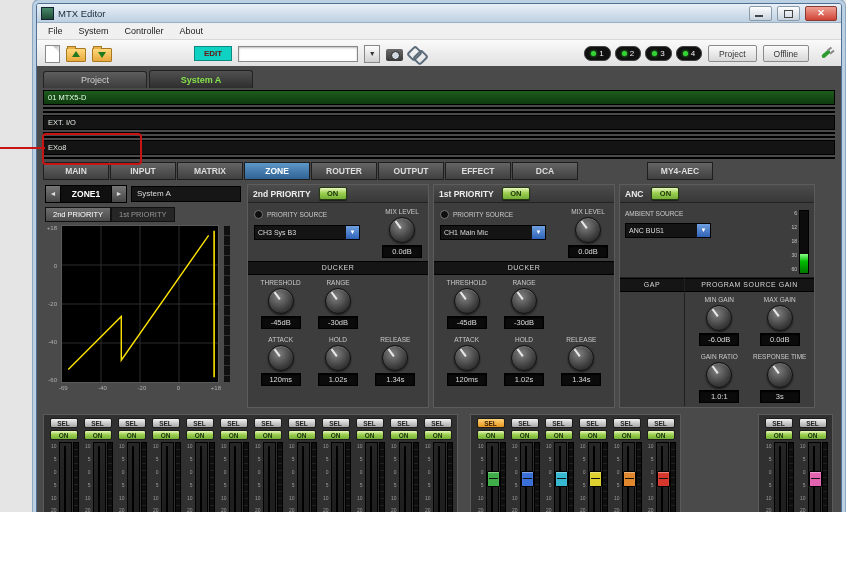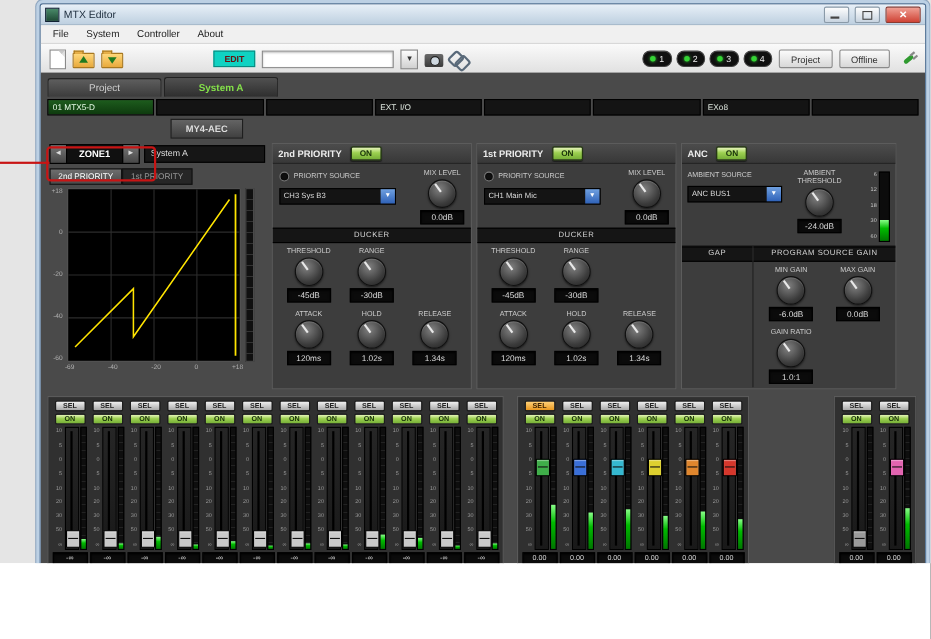--- a/index.html
+++ b/index.html
@@ -46,28 +46,28 @@
   .tbtn{height:17px;padding:0 10px;background:linear-gradient(#fbfbfb,#d8d8d8);border:1px solid #8a8a8a;border-radius:2px;font-size:8.5px;color:#333;font-family:"Liberation Sans",sans-serif;}
   .plug{width:14px;height:14px;position:relative;margin-left:4px;}
   .plug::before{content:"";position:absolute;left:2px;top:5px;width:10px;height:4px;background:#2f9a2f;border-radius:2px;transform:rotate(-40deg);}
   .plug::after{content:"";position:absolute;left:8px;top:1px;width:5px;height:2px;background:#888;transform:rotate(-40deg);box-shadow:0 4px 0 #888;}
 
   
   .app{position:absolute;top:62px;left:0;right:0;bottom:0;background:#4a4a4a;padding:4px 6px;box-sizing:border-box;}
   .apptabs{display:flex;gap:2px;align-items:flex-end;}
   .apptab{min-width:86px;text-align:center;font-size:9px;padding:3px 8px 3px;background:linear-gradient(#5e5e5e,#3c3c3c);border:1px solid #222;border-bottom:none;color:#cfcfcf;border-radius:3px 3px 0 0;}
   .apptab.active{background:linear-gradient(#505050,#2e2e2e);color:#84e04a;font-weight:bold;padding-top:4px;}
-  .devrow{display:flex;gap:2px;margin-top:2px;}
+  .devrow{display:flex;gap:2px;margin-top:2px;flex-direction:column;}
   .dev{flex:1;height:13px;background:#141414;border:1px solid #000;color:#e0e8e0;font-size:7.5px;line-height:13px;padding:0 4px;overflow:hidden;white-space:nowrap;}
   .dev.green{background:linear-gradient(#1d5c1d,#0e3a0e);color:#eaffea;}
   .navrow{display:flex;gap:1px;margin-top:3px;align-items:center;}
   .navwrap{display:flex;gap:1px;}
   .nav{width:64px;text-align:center;font-size:8.5px;font-weight:bold;color:#ddd;padding:3px 0;background:linear-gradient(#646464,#404040);border:1px solid #1e1e1e;}
   .nav.active{background:linear-gradient(#5e97c8,#2f6394);color:#fff;}
-  .nav.extra{margin-left:112px;}
+  .nav.extra{margin-left:68px;}
 
   
   .panels{display:flex;gap:4px;margin-top:4px;align-items:flex-start;}
   .panel{background:#3d3d3d;border:1px solid #5c5c5c;box-sizing:border-box;height:224px;}
   .leftcol{width:200px;height:224px;box-sizing:border-box;padding:1px 2px;}
   .selrow{display:flex;gap:4px;align-items:center;}
   .zsel{display:flex;border:1px solid #000;background:#101010;height:16px;}
   .zarr{width:14px;background:linear-gradient(#767676,#474747);color:#ddd;font-size:7px;line-height:16px;text-align:center;border-right:1px solid #000;}
   .zarr:last-child{border-left:1px solid #000;border-right:none;}
   .zval{width:50px;color:#fff;font-size:8.5px;font-weight:bold;line-height:16px;text-align:center;}
@@ -230,20 +230,30 @@
           <span class="dev"></span>
           <span class="dev"></span>
           <span class="dev">EXT. I/O</span>
           <span class="dev"></span>
           <span class="dev"></span>
           <span class="dev">EXo8</span>
           <span class="dev"></span>
         </div>
 
       <div class="navrow">
+        <span class="navwrap">
+            <span class="nav">MAIN</span>
+            <span class="nav">INPUT</span>
+            <span class="nav">MATRIX</span>
+            <span class="nav active">ZONE</span>
+            <span class="nav">ROUTER</span>
+            <span class="nav">OUTPUT</span>
+            <span class="nav">EFFECT</span>
+            <span class="nav">DCA</span>
+          </span>
         <span class="nav extra">MY4-AEC</span>
       </div>
 
       <div class="panels">
 
         <div class="leftcol">
           <div class="selrow">
             <span class="zsel">
               <span class="zarr">◄</span>
               <span class="zval">ZONE1</span>
@@ -404,25 +414,20 @@
             <span class="onbtn">ON</span>
           </div>
           <div class="ancrow">
             <div class="ancleft">
               <span class="lbl">AMBIENT SOURCE</span>
               <div class="dd">
                 <span class="txt">ANC BUS1</span>
                 <span class="arr">▼</span>
               </div>
             </div>
-            <div class="kcell">
-              <span class="lbl two">AMBIENT THRESHOLD</span>
-              <span class="knob"></span>
-              <span class="val">-24.0dB</span>
-            </div>
             <div class="ancmeterwrap">
               <div class="mscale">
                   <span>6</span>
                   <span>12</span>
                   <span>18</span>
                   <span>30</span>
                   <span>60</span>
                 </div>
               <div class="ancmeter">
                   <div class="mfill" style="height: 30%;"></div>
@@ -445,20 +450,25 @@
                     <span class="lbl">MAX GAIN</span>
                     <span class="knob"></span>
                     <span class="val">0.0dB</span>
                   </div>
               </div>
               <div class="kgrid two">
                 <div class="kcell">
                     <span class="lbl">GAIN RATIO</span>
                     <span class="knob"></span>
                     <span class="val">1.0:1</span>
+                  </div>
+                <div class="kcell">
+                    <span class="lbl">RESPONSE TIME</span>
+                    <span class="knob"></span>
+                    <span class="val">3s</span>
                   </div>
               </div>
             </div>
           </div>
         </div>
       </div>
 
       <div class="stripsrow">
 
         <div class="fgwrap inputsg">

